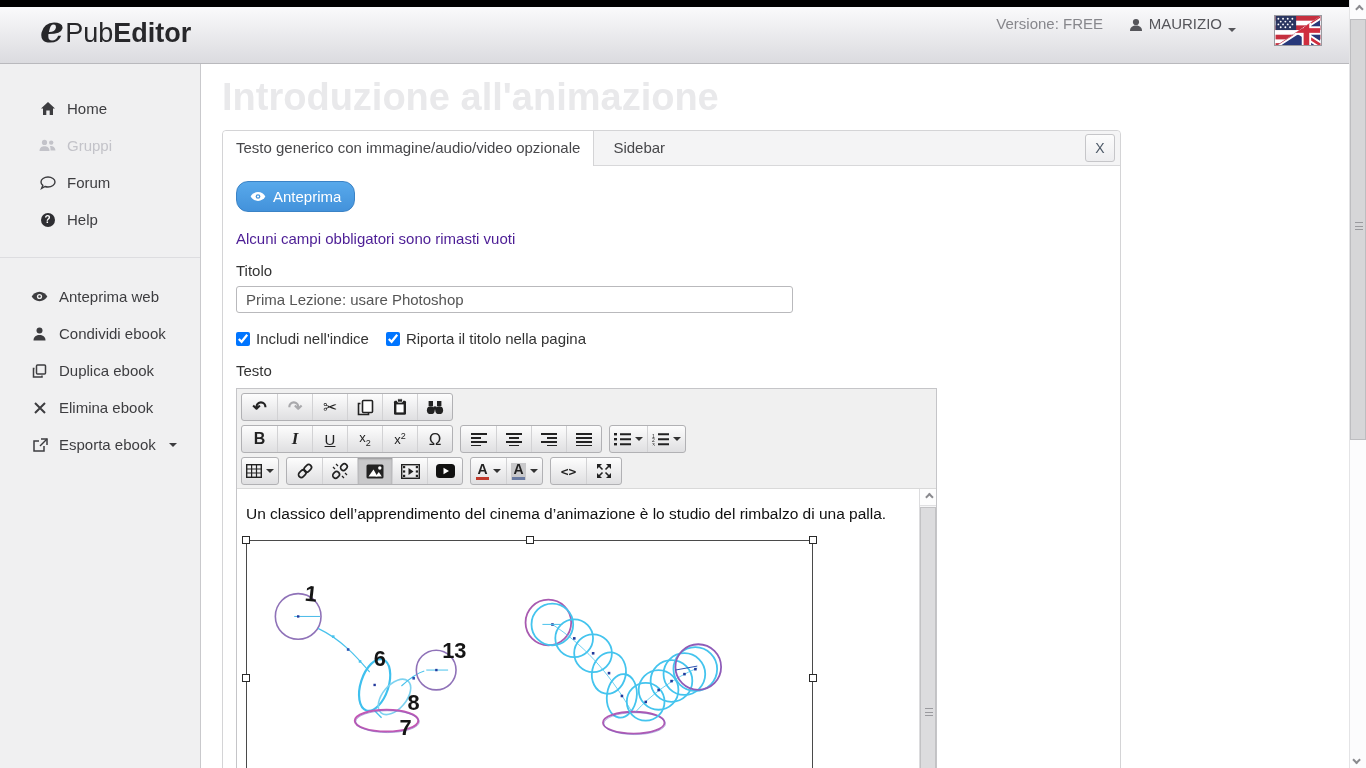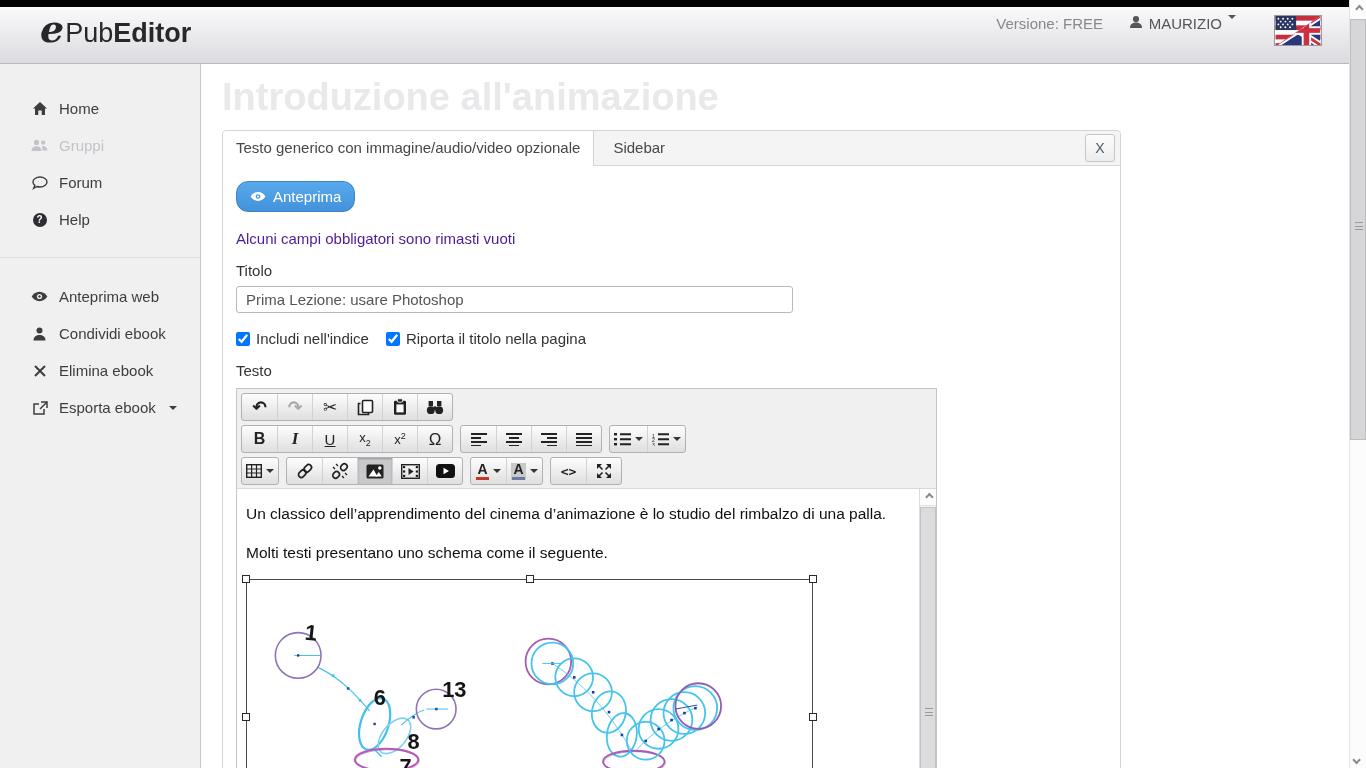--- a/index.html
+++ b/index.html
@@ -8,32 +8,32 @@
 
   
   .black-strip { position:absolute; left:0; top:0; width:1366px; height:7px; background:#000; }
   .header { position:absolute; left:0; top:7px; width:1366px; height:57px;
     background:linear-gradient(#fafafb,#dbdbdf); border-bottom:1px solid #b9b9bd; }
   .logo { position:absolute; left:40px; top:2px; color:#27272a; display:flex; align-items:baseline; cursor:pointer;}
   .logo .e-swash { font-family:"DejaVu Serif", serif; font-style:italic; font-weight:bold; font-size:38px; line-height:40px; margin-right:1px;}
   .logo .pub { font-size:27px; font-weight:400; letter-spacing:0; }
   .logo .edt { font-size:27px; font-weight:bold; }
   .version { position:absolute; right:263px; top:8px; font-size:15px; color:#87878c; }
-  .userbox { position:absolute; right:130px; top:8px; font-size:15px; color:#55555a; display:flex; align-items:flex-start; gap:6px; cursor:pointer; }
+  .userbox { position:absolute; right:130px; top:8px; font-size:15px; color:#55555a; display:flex; align-items:flex-end; gap:6px; cursor:pointer; }
   .car { width:0; height:0; border-left:4px solid transparent; border-right:4px solid transparent; border-top:4px solid #55555a; display:inline-block; }
   .flag { position:absolute; right:44px; top:8px; width:48px; height:31px; border:1px solid #9a9aa0; cursor:pointer; background:#fff; }
 
   
   .sidebar { position:absolute; left:0; top:64px; width:201px; height:704px;
     background:#f0f0f1; border-right:1px solid #c9c9cc; }
   .side-item { height:37px; display:flex; align-items:center; padding-left:31px; gap:11px;
     font-size:15px; color:#3d3d40; cursor:pointer; }
   .side-item .sicon { width:17px; display:flex; justify-content:center; }
   .side-item.disabled { color:#c3c3c9; cursor:default; }
-  .side-group1 { padding-top:26px; }
+  .side-group1 { padding-top:26px;padding-left:8px; }
   .side-divider { border-top:1px solid #dddde0; margin:19px 0 20px 0; }
   .qmark { width:14px; height:14px; border-radius:50%; background:#2e2e32; color:#fff;
     font-size:10px; font-weight:bold; display:flex; align-items:center; justify-content:center; }
 
   
   .main { position:absolute; left:202px; top:64px; width:1147px; height:704px; background:#fff; }
   .page-title { position:absolute; left:20px; top:12px; font-size:38px; font-weight:bold; color:#e9e9eb; white-space:nowrap; }
   .panel { position:absolute; left:20px; top:66px; width:899px; height:760px;
     border:1px solid #d4d4d6; border-radius:4px 4px 0 0; background:#fff; }
   .tabstrip { position:relative; height:35px; background:#f4f4f5; border-bottom:1px solid #d8d8da;
@@ -225,20 +225,29 @@
       <span class="sicon">
         <svg width="13" height="14" viewBox="0 0 13 14">
             <circle cx="6.5" cy="3.4" r="3" fill="#3d3d40"></circle>
             <path d="M0.5 13.5 C0.5 9.5 3.5 8 6.5 8 C9.5 8 12.5 9.5 12.5 13.5 Z" fill="#3d3d40"></path>
           </svg>
       </span>
       <span>Condividi ebook</span>
     </div>
     <div class="side-item">
       <span class="sicon">
+        <svg width="15" height="14" viewBox="0 0 15 14">
+            <rect x="4.5" y="1" width="9" height="9" rx="1" fill="none" stroke="#3d3d40" stroke-width="1.5"></rect>
+            <path d="M2.5 4.5 L1.5 4.5 L1.5 13 L10 13 L10 11.5" fill="none" stroke="#3d3d40" stroke-width="1.5"></path>
+          </svg>
+      </span>
+      <span>Duplica ebook</span>
+    </div>
+    <div class="side-item">
+      <span class="sicon">
         <svg width="12" height="12" viewBox="0 0 12 12">
             <path d="M1 1 L11 11 M11 1 L1 11" stroke="#3d3d40" stroke-width="2"></path>
           </svg>
       </span>
       <span>Elimina ebook</span>
     </div>
     <div class="side-item">
       <span class="sicon">
         <svg width="16" height="14" viewBox="0 0 16 14">
             <path d="M7 3 L2 3 L2 13 L12 13 L12 8" fill="none" stroke="#3d3d40" stroke-width="1.5"></path>
@@ -527,21 +536,20 @@
                       <line x1="13" y1="13" x2="9.5" y2="9.5"></line>
                     </g>
                   </svg>
               </div>
             </div>
           </div>
         </div>
 
         <div class="ed-content">
           <p class="p1">Un classico dell’apprendimento del cinema d’animazione è lo studio del rimbalzo di una palla.</p>
-          <p class="p2">Molti testi presentano uno schema come il seguente.</p>
 
           <div class="img-wrap">
             <svg viewBox="0 0 566 276" width="565" height="274">
 
               <circle cx="50" cy="76" r="23" fill="none" stroke="#8f72b8" stroke-width="1.6"></circle>
               <line x1="46" y1="76" x2="72" y2="76" stroke="#46b8e8" stroke-width="1"></line>
               <rect x="48.8" y="74.8" width="2.4" height="2.4" fill="#23399c"></rect>
               <text x="56" y="60" font-size="22" font-weight="bold" fill="#151515" transform="rotate(6 56 60)">1</text>
               <path d="M70 88 C95 100 110 118 122 132" fill="none" stroke="#49c2ec" stroke-width="1.2"></path>
               <rect x="84" y="95" width="2.6" height="2.6" fill="#49c2ec"></rect>

